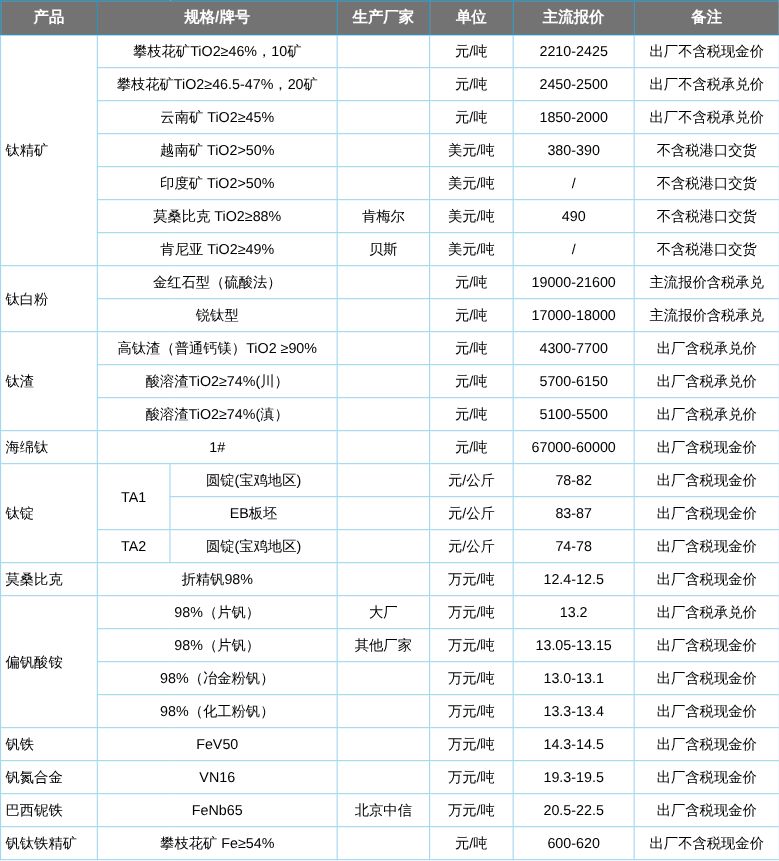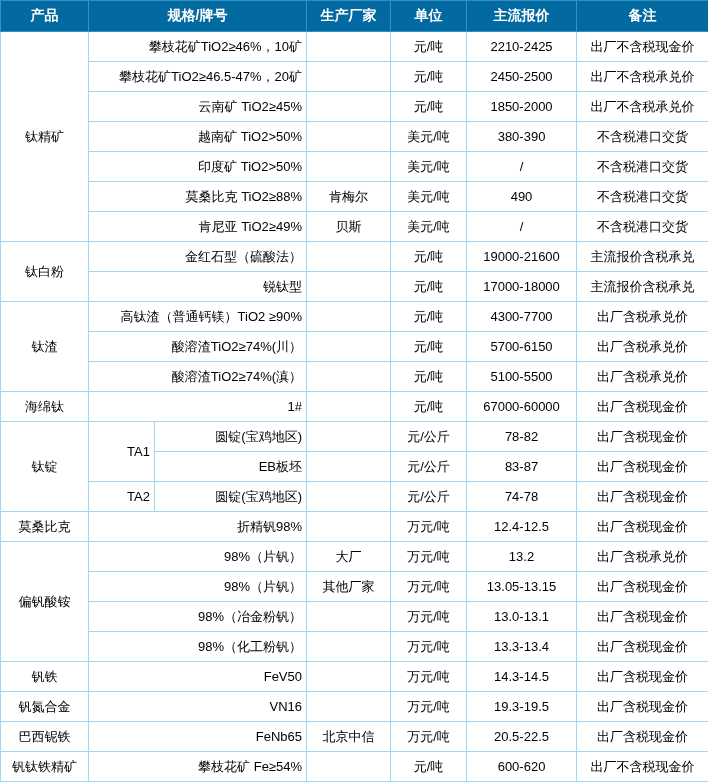--- a/index.html
+++ b/index.html
@@ -20,42 +20,42 @@
   }
   table.price-table col.c-product { width: 88px; }
   table.price-table col.c-spec    { width: 66px; }
   table.price-table col.c-spec2   { width: 152px; }
   table.price-table col.c-maker   { width: 84px; }
   table.price-table col.c-unit    { width: 76px; }
   table.price-table col.c-price   { width: 110px; }
   table.price-table col.c-remark  { width: 132px; }
 
   table.price-table th {
-    background: #0369a1;
+    background: #737373;
     color: #ffffff;
     font-weight: bold;
     font-size: 14px;
     height: 30px;
     border: 1px solid #2f93c4;
     text-align: center;
     padding: 0 2px;
     white-space: nowrap;
   }
   table.price-table td {
     border: 1px solid #9fd8ef;
     font-size: 13px;
     color: #000000;
     height: 29px;
     padding: 0 4px;
     white-space: nowrap;
     overflow: hidden;
   }
   td.center { text-align: center; }
-  td.prod   { text-align: center; font-size: 14px; }
-  td.spec   { text-align: right; font-size: 13px; }
+  td.prod   { font-size: 14px; }
+  td.spec   { text-align: center; font-size: 13px; }
 </style>
 </head>
 <body>
 
 <table class="price-table">
   <colgroup>
     <col class="c-product">
     <col class="c-spec">
     <col class="c-spec2">
     <col class="c-maker">

